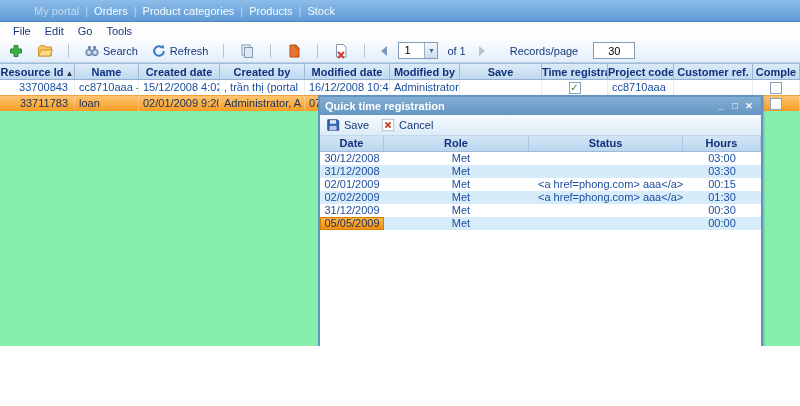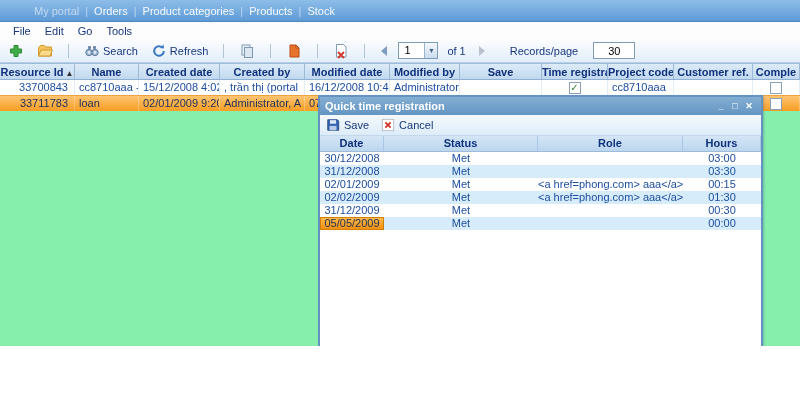--- a/index.html
+++ b/index.html
@@ -226,22 +226,22 @@
       <span class="dlg-btn">
         <svg class="ticon" style="width:14px;height:14px" viewBox="0 0 16 16">
             <rect x="1.5" y="1.5" width="13" height="13" fill="#fff" stroke="#b0b8c4"></rect>
             <path d="M5 5l6 6M11 5l-6 6" stroke="#d23b2f" stroke-width="2.2"></path>
           </svg>
         <span>Cancel</span>
       </span>
     </div>
     <div class="dlg-grid-head">
       <div class="hcell d0">Date</div>
+      <div class="hcell d2">Role</div>
       <div class="hcell d1">Status</div>
-      <div class="hcell d2">Role</div>
       <div class="hcell d3">Hours</div>
     </div>
     <div class="dlg-row">
       <div class="cell d0">30/12/2008</div>
       <div class="cell d1">Met</div>
       <div class="cell d2"></div>
       <div class="cell d3">03:00</div>
     </div>
     <div class="dlg-row alt">
       <div class="cell d0">31/12/2008</div>

